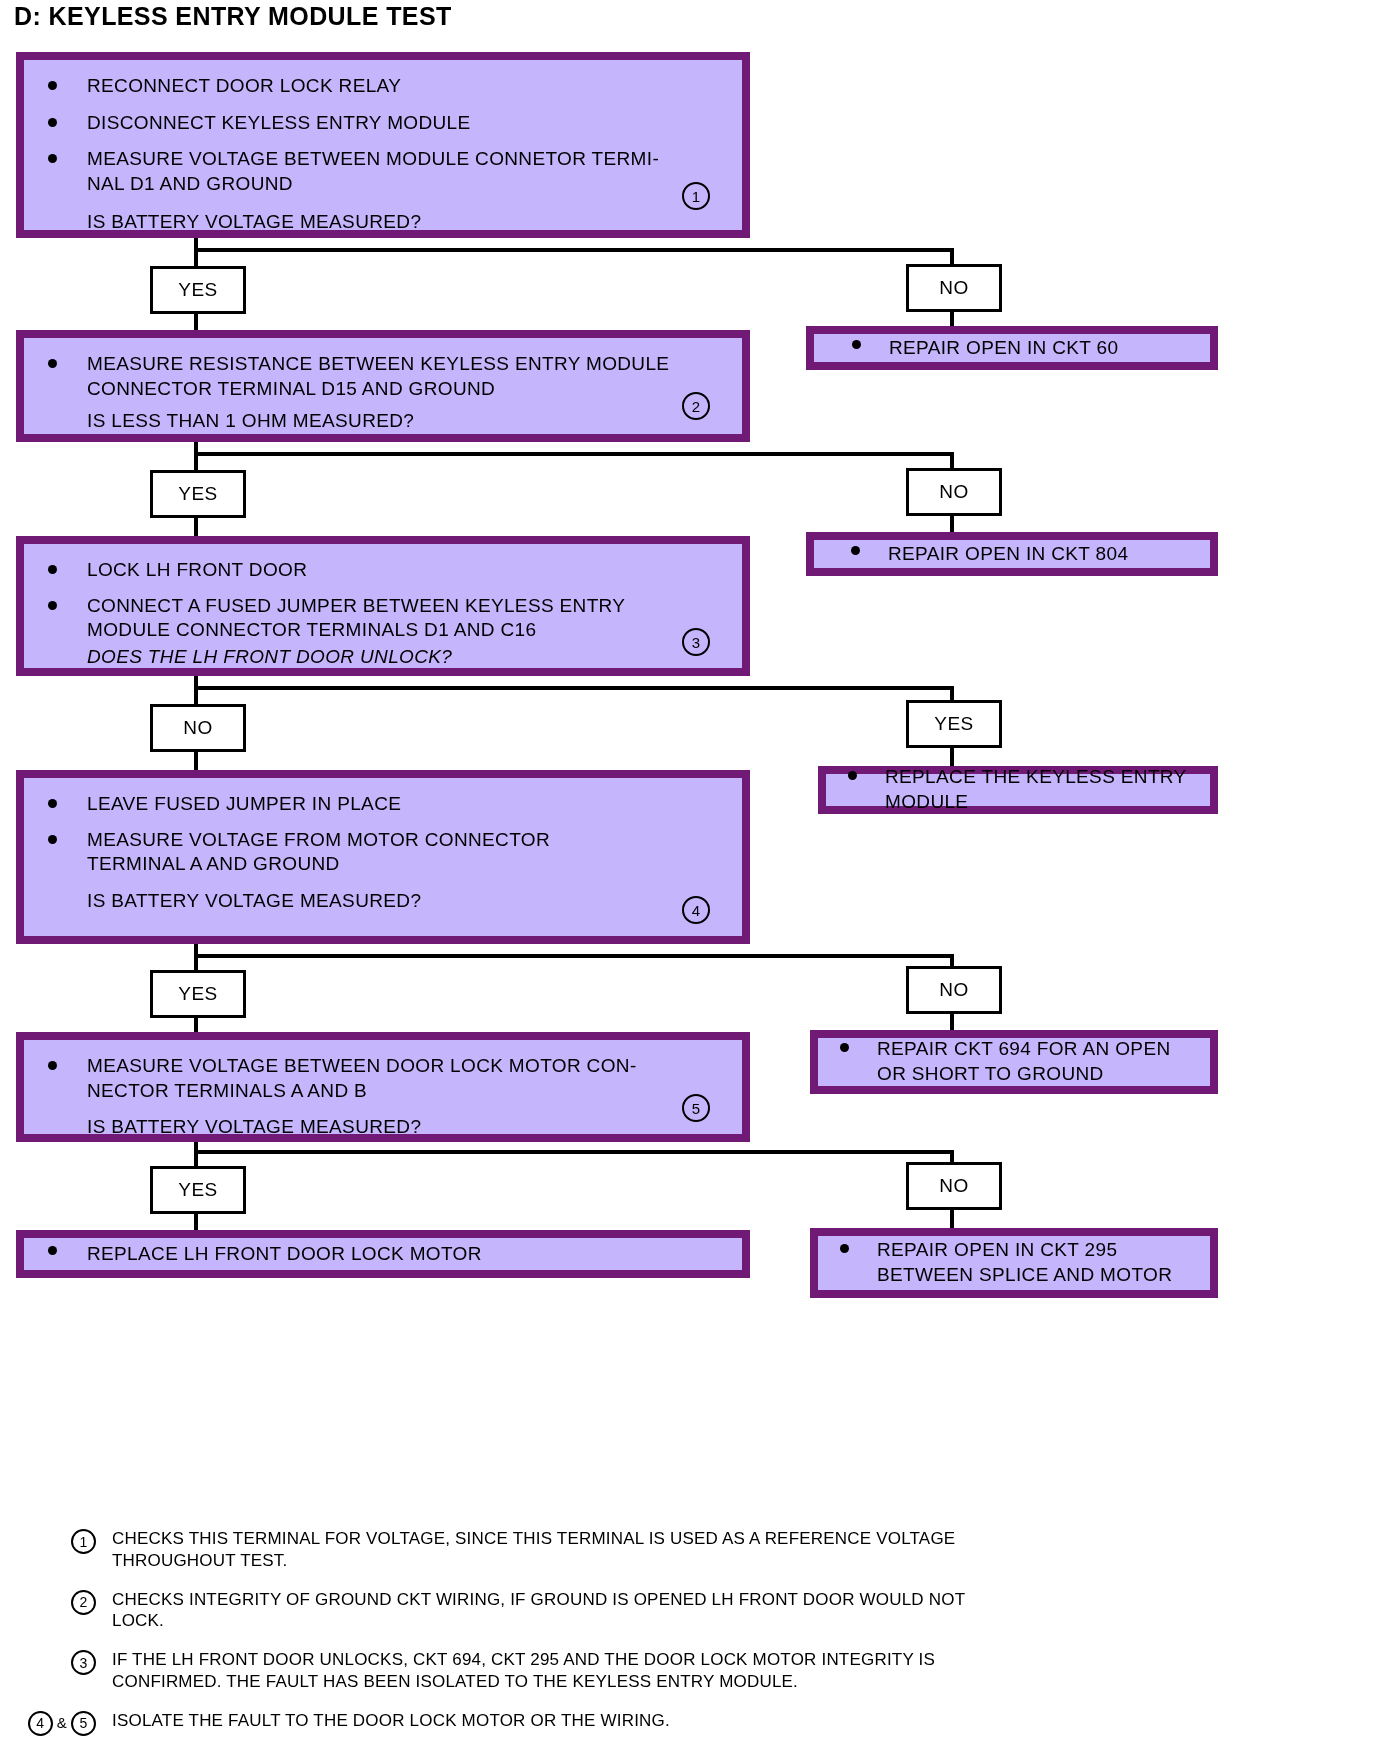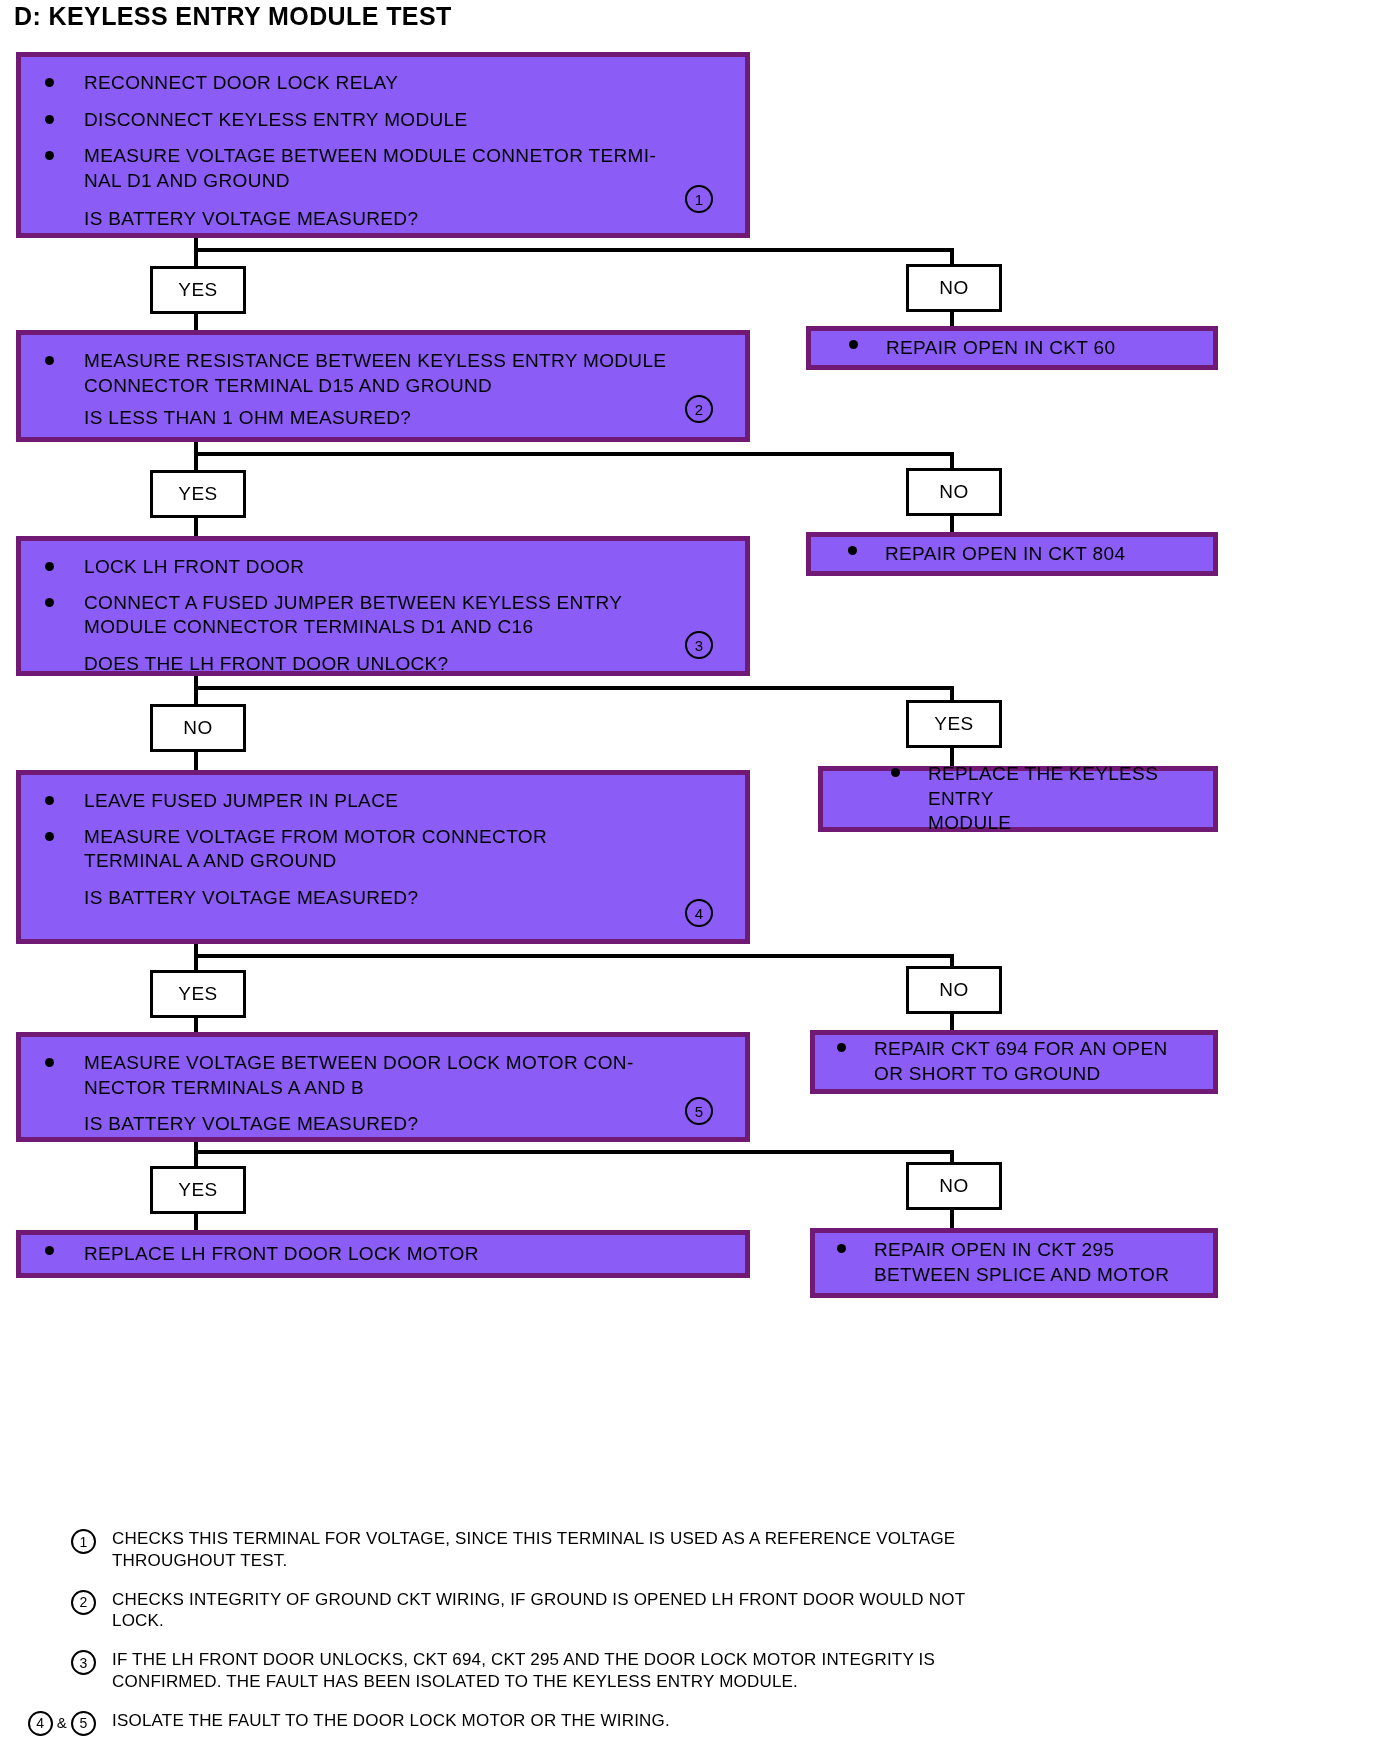--- a/index.html
+++ b/index.html
@@ -13,21 +13,21 @@
   
   .title{
     position:absolute;left:14px;top:2px;
     font-size:25px;font-weight:bold;letter-spacing:.4px;
     white-space:nowrap;
   }
 
   
   .box{
     position:absolute;box-sizing:border-box;
-    border:5px solid #701a75;background:#8b5cf6;
+    border:8px solid #701a75;background:#c4b5fd;
   }
   .tag{
     position:absolute;box-sizing:border-box;
     border:3px solid #000;background:#fff;
     display:flex;align-items:center;justify-content:center;
     font-size:19px;letter-spacing:.5px;
     z-index:5;
   }
 
   
@@ -151,35 +151,35 @@
   <div class="box pad" style="left:16px;top:536px;width:734px;height:140px;">
     <div class="bul">
       <span class="dot"></span>
       <span class="btxt">LOCK LH FRONT DOOR</span>
     </div>
     <div class="bul" style="margin-top:11px;">
       <span class="dot"></span>
       <span class="btxt">CONNECT A FUSED JUMPER BETWEEN KEYLESS ENTRY
 MODULE CONNECTOR TERMINALS D1 AND C16</span>
     </div>
-    <div class="qline" style="margin-top:12px;">DOES THE LH FRONT DOOR UNLOCK?</div>
+    <div class="qline" style="margin-top:2px;font-style:italic;">DOES THE LH FRONT DOOR UNLOCK?</div>
     <div class="circ" style="right:32px;bottom:12px;">3</div>
   </div>
 
   <div class="ln v" style="left:194px;top:676px;height:30px;"></div>
   <div class="ln h" style="left:194px;top:686px;width:760px;"></div>
   <div class="ln v" style="left:950px;top:686px;height:18px;"></div>
 
   <div class="tag" style="left:150px;top:704px;width:96px;height:48px;">NO</div>
   <div class="tag" style="left:906px;top:700px;width:96px;height:48px;">YES</div>
 
   <div class="ln v" style="left:194px;top:750px;height:22px;"></div>
   <div class="ln v" style="left:950px;top:746px;height:22px;"></div>
 
-  <div class="box" style="left:818px;top:766px;width:400px;height:66px;display:flex;align-items:center;padding-left:46px;">
+  <div class="box" style="left:818px;top:766px;width:400px;height:48px;display:flex;align-items:center;">
     <div class="bul" style="width:100%;">
       <span class="dot" style="margin-top:6px;margin-left:22px;margin-right:28px;"></span>
       <span class="btxt">REPLACE THE KEYLESS ENTRY
 MODULE</span>
     </div>
   </div>
 
   <div class="box pad" style="left:16px;top:770px;width:734px;height:174px;">
     <div class="bul">
       <span class="dot"></span>

